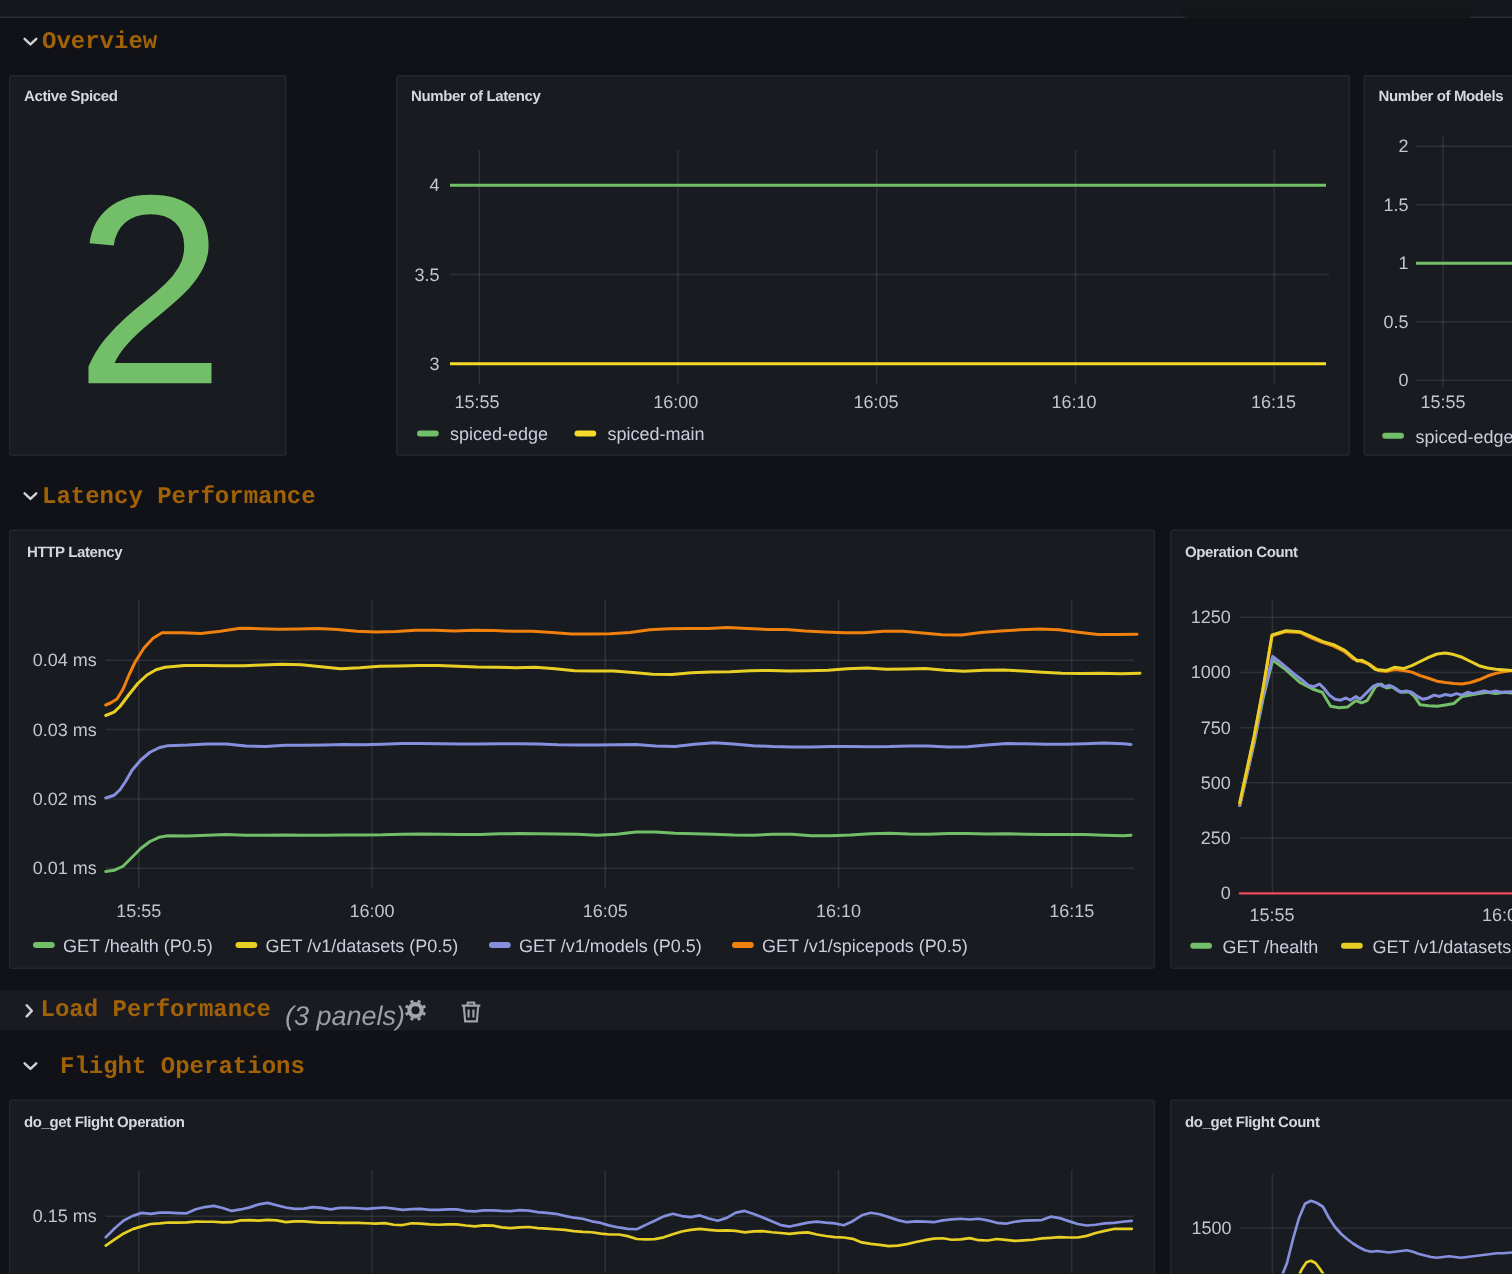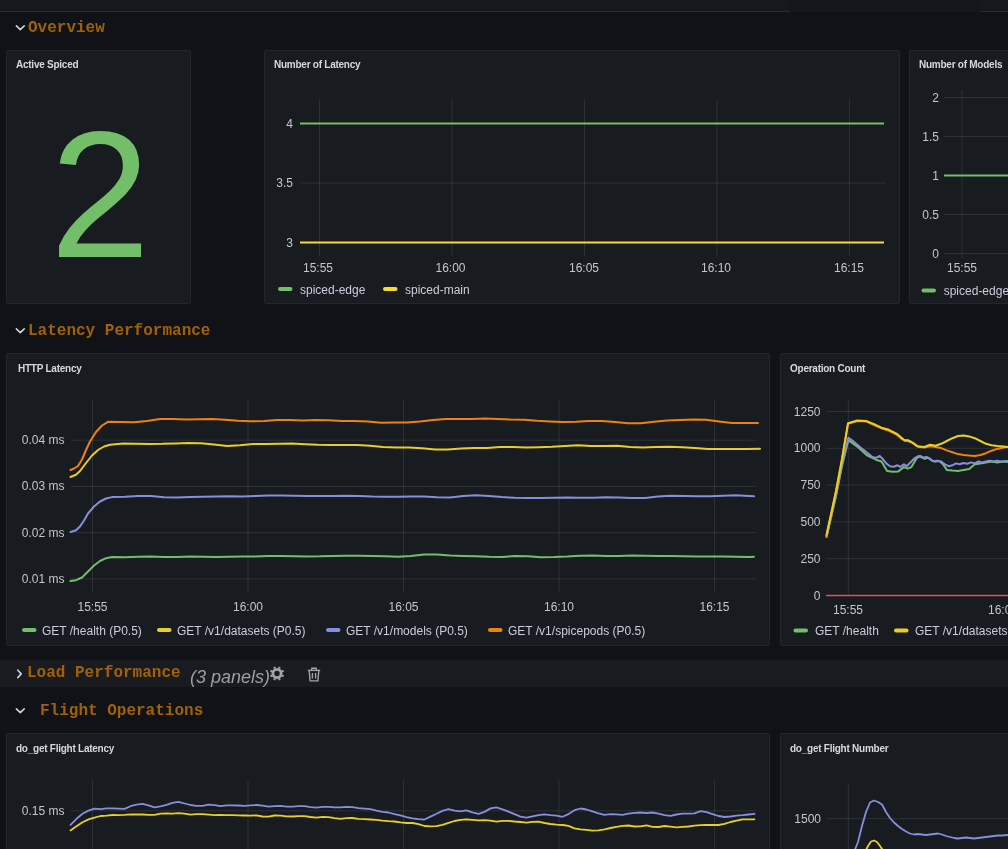--- a/index.html
+++ b/index.html
@@ -57,22 +57,22 @@
 <svg width="12" height="9" style="left:14px;top:706px;" viewBox="0 0 12 9">
     <polyline points="2.4,2.9 6.3,6.6 10.2,2.9" fill="none" stroke="#d0d1d7" stroke-width="1.6" stroke-linecap="round" stroke-linejoin="round"></polyline>
   </svg>
 <span class="shead abs" style="left:28px;top:702px;margin-left:12px;">Flight Operations</span>
 
 <span class="abs ptitle" style="left:16px;top:59px;">Active Spiced</span>
 <span class="abs ptitle" style="left:274px;top:59px;">Number of Latency</span>
 <span class="abs ptitle" style="left:919px;top:59px;">Number of Models</span>
 <span class="abs ptitle" style="left:18px;top:363px;">HTTP Latency</span>
 <span class="abs ptitle" style="left:790px;top:363px;">Operation Count</span>
-<span class="abs ptitle" style="left:16px;top:743px;">do_get Flight Latency</span>
-<span class="abs ptitle" style="left:790px;top:743px;">do_get Flight Number</span>
+<span class="abs ptitle" style="left:16px;top:743px;">do_get Flight Operation</span>
+<span class="abs ptitle" style="left:790px;top:743px;">do_get Flight Count</span>
 
 <div class="abs" style="left:6px;top:50px;width:184px;height:254px;display:flex;align-items:center;justify-content:center;">
  <span style="color:#73bf69;font-size:180px;font-weight:400;line-height:1;transform:translate(2px,17.5px);">2</span>
 </div>
 
 <svg width="1008" height="849" viewBox="0 0 1008 849">
 
 <line x1="300" y1="183.0" x2="886" y2="183.0" stroke="rgba(204,204,220,0.12)" stroke-width="1"></line>
 <line x1="319.5" y1="100" x2="319.5" y2="256" stroke="rgba(204,204,220,0.12)" stroke-width="1"></line>
 <line x1="452" y1="100" x2="452" y2="256" stroke="rgba(204,204,220,0.12)" stroke-width="1"></line>

